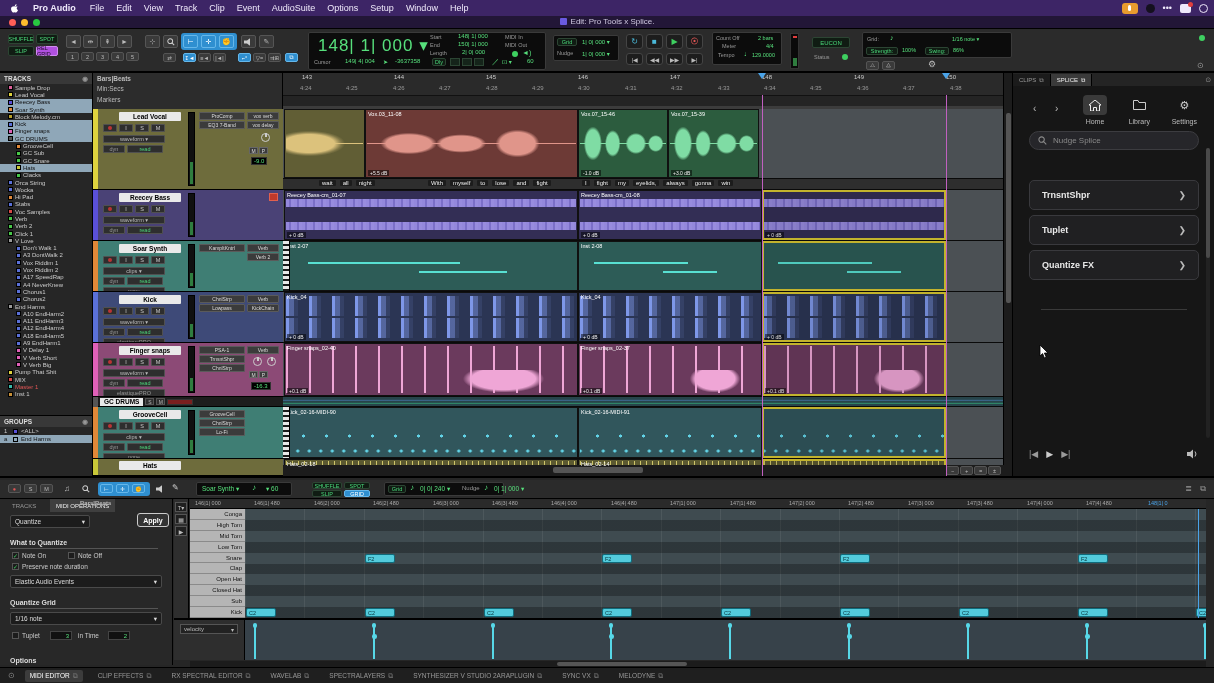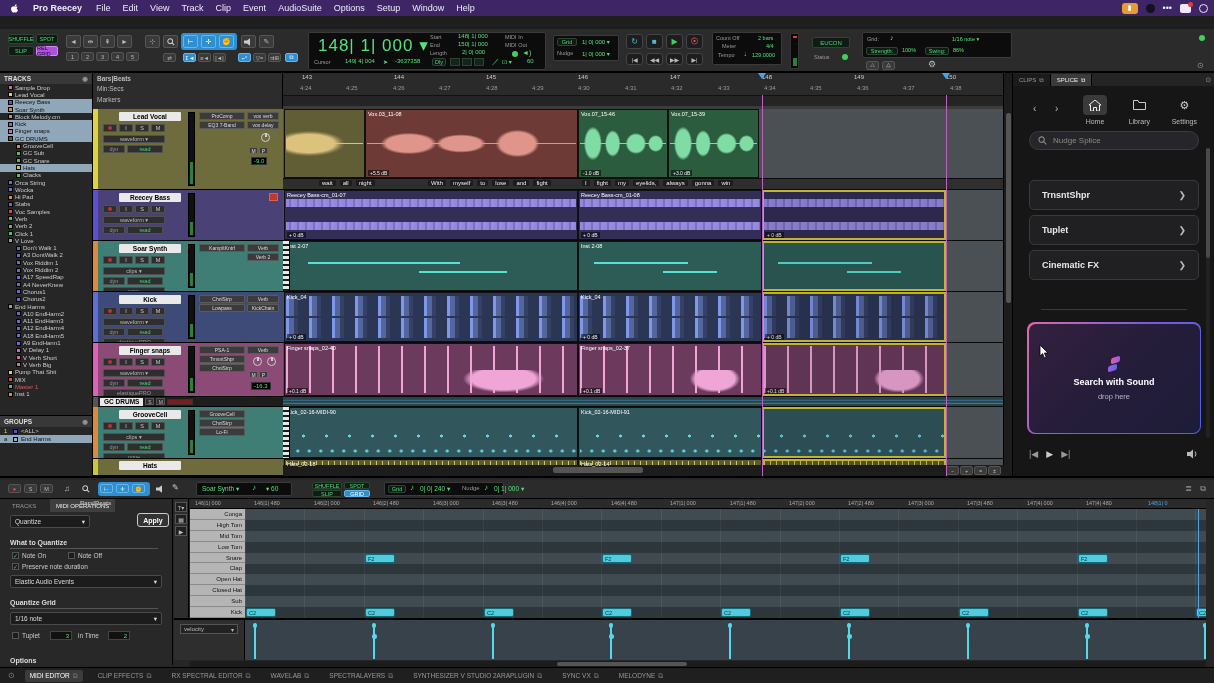--- a/index.html
+++ b/index.html
@@ -169,35 +169,41 @@
 <body>
 
 <div id="app">
 
   <div id="menubar">
     <span>
         <svg width="9" height="11" viewBox="0 0 11 13">
           <path d="M5.8 3C6.3 2 7.3 1.4 8 1.4c.1 1-.4 1.9-1.3 2.3zM3.6 4.2c-1.6 0-2.3 1.5-2.3 3 0 2 1.6 4.2 2.6 4.2.7 0 1-.4 1.7-.4s.9.4 1.7.4c1 0 2.3-2 2.5-3-1-.4-1.6-1.2-1.6-2.1 0-.8.5-1.5 1.1-1.9-.5-.6-1.4-.2-2-.2-.6 0-1.1-.4-1.8-.4z" fill="#fff"></path>
         </svg>
       </span>
-    <span class="app">Pro Reecey</span>
+    <span class="app">Pro Audio</span>
     <span><span class="mitem" style="margin-right:12px">File</span><span class="mitem" style="margin-right:12px">Edit</span><span class="mitem" style="margin-right:12px">View</span><span class="mitem" style="margin-right:12px">Track</span><span class="mitem" style="margin-right:12px">Clip</span><span class="mitem" style="margin-right:12px">Event</span><span class="mitem" style="margin-right:12px">AudioSuite</span><span class="mitem" style="margin-right:12px">Options</span><span class="mitem" style="margin-right:12px">Setup</span><span class="mitem" style="margin-right:12px">Window</span><span class="mitem" style="margin-right:12px">Help</span></span>
     <span id="mb-right">
       <span class="mic-chip">
           <i></i>
         </span>
       <span style="width:9px;height:9px;border-radius:50%;background:#14101e;display:inline-block"></span>
       <span style="color:#efe9fb;font-size:9px">•••</span>
       <span style="position:relative;width:11px;height:9px;background:#efe9fb;border-radius:2px;display:inline-block">
           <i style="position:absolute;right:-2px;top:-2px;width:5px;height:5px;border-radius:50%;background:#e03e3e"></i>
         </span>
       <span style="width:9px;height:9px;border:1px solid #efe9fb;border-radius:50%;display:inline-block"></span>
     </span>
   </div>
 
+  <div id="titlebar">
+    <span class="tl" style="left:9px;background:#ff5f57"></span>
+    <span class="tl" style="left:21px;background:#febc2e"></span>
+    <span class="tl" style="left:33px;background:#28c840"></span>
+    <span class="title"><i style="display:inline-block;width:7px;height:7px;background:#6a5ae0;border-radius:1px;margin-right:4px;vertical-align:middle"></i><span>Edit: Pro Tools x Splice.</span></span>
+  </div>
 
   <div id="toolbar">
     <span class="tchip" style="left:8px;top:5px;width:26px;height:10px">SHUFFLE</span>
     <span class="tchip" style="left:36px;top:5px;width:22px;height:10px">SPOT</span>
     <span class="tchip" style="left:8px;top:17px;width:26px;height:10px">SLIP</span>
     <span class="tchip purp" style="left:36px;top:17px;width:22px;height:10px">REL GRID</span>
 
     <span class="sq" style="left:66px;top:6px">◄</span>
     <span class="sq" style="left:83px;top:6px">⇹</span>
     <span class="sq" style="left:100px;top:6px">⇞</span>
@@ -1023,34 +1029,24 @@
     </div>
     <div class="spcard" style="top:107px">
         <span>TrnsntShpr</span>
         <span class="chev">❯</span>
       </div>
     <div class="spcard" style="top:142px">
         <span>Tuplet</span>
         <span class="chev">❯</span>
       </div>
     <div class="spcard" style="top:177px">
-        <span>Cinematic FX</span>
+        <span>Quantize FX</span>
         <span class="chev">❯</span>
       </div>
     <div class="abs" style="left:28px;top:236px;width:146px;height:1px;background:#3a3a3a"></div>
-    <div id="dropzone">
-      <div class="inner">
-        <span class="slogo">
-            <i class="s1"></i>
-            <i class="s2"></i>
-          </span>
-        <span class="t1">Search with Sound</span>
-        <span class="t2">drop here</span>
-      </div>
-    </div>
     <svg style="position:absolute;left:26px;top:272px;z-index:9" width="10" height="14" viewBox="0 0 10 14">
         <path d="M1 0 L1 11 L3.6 8.6 L5.4 13 L7.2 12.2 L5.4 8 L9 8 Z" fill="#fff" stroke="#000" stroke-width="0.8"></path>
       </svg>
     <div id="spplayer">
       <span>|◀</span>
       <span style="color:#ccc">▶</span>
       <span>▶|</span>
       <span style="margin-left:auto">
           <svg width="12" height="10" viewBox="0 0 12 10">
             <polygon points="0,3 3,3 6,0.5 6,9.5 3,7 0,7" fill="#bbb"></polygon>

